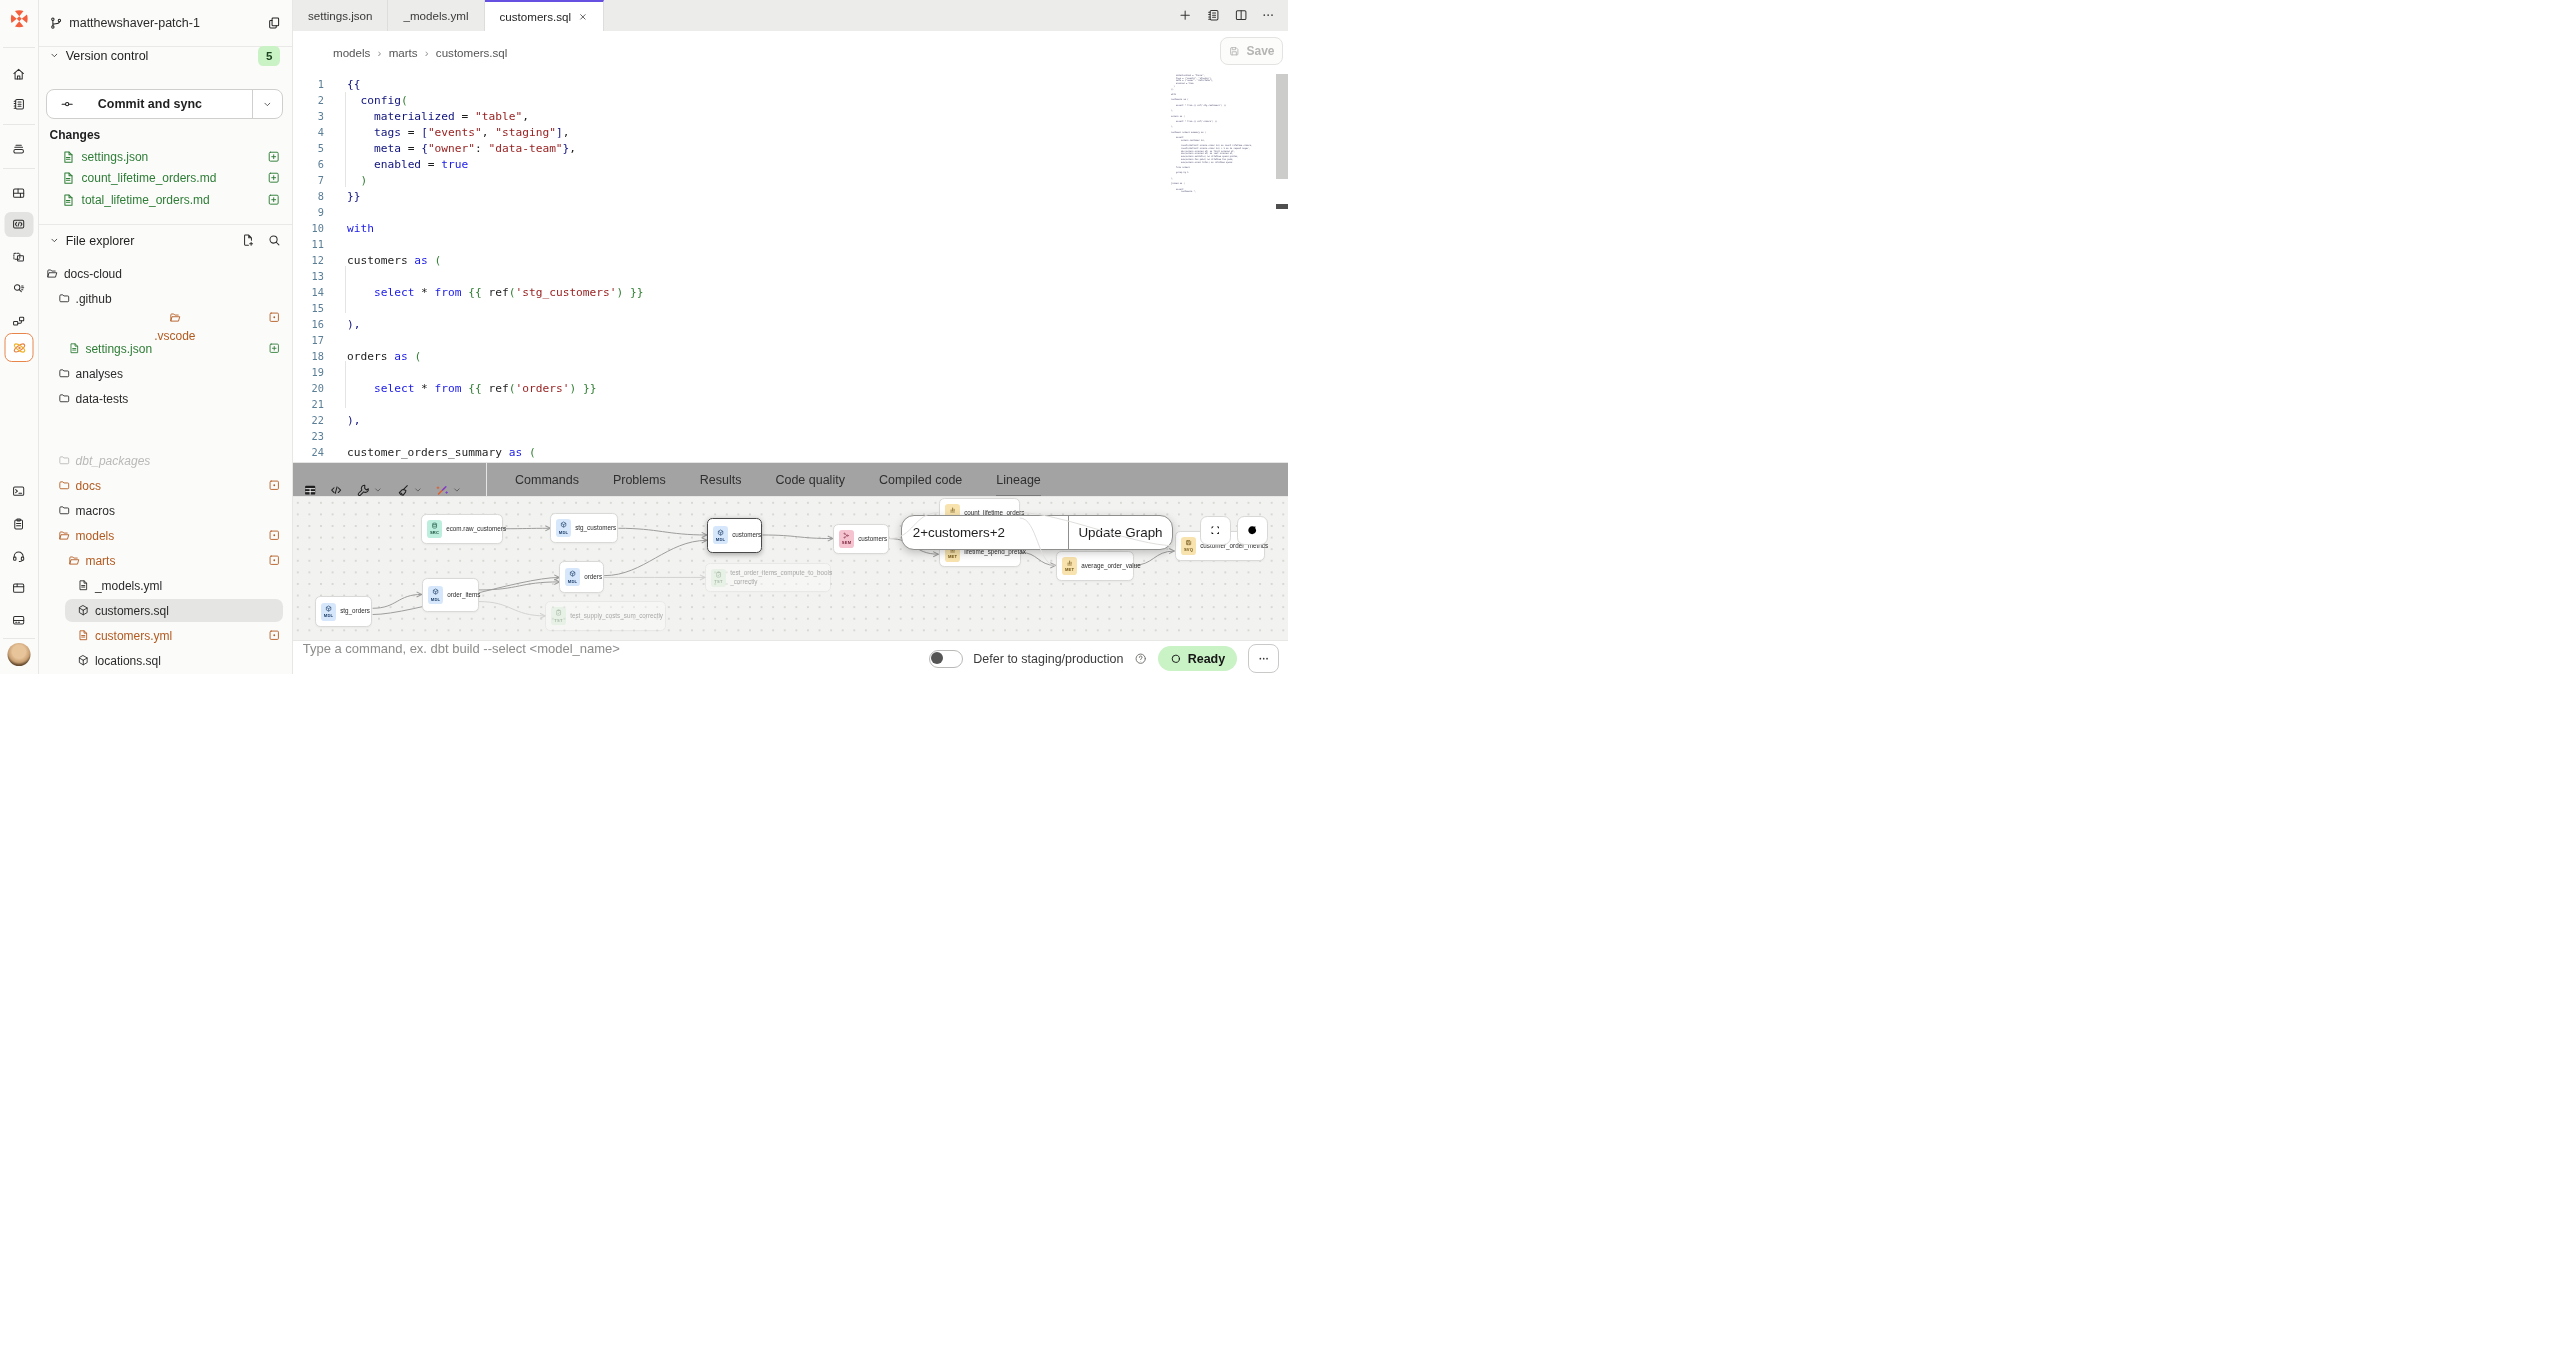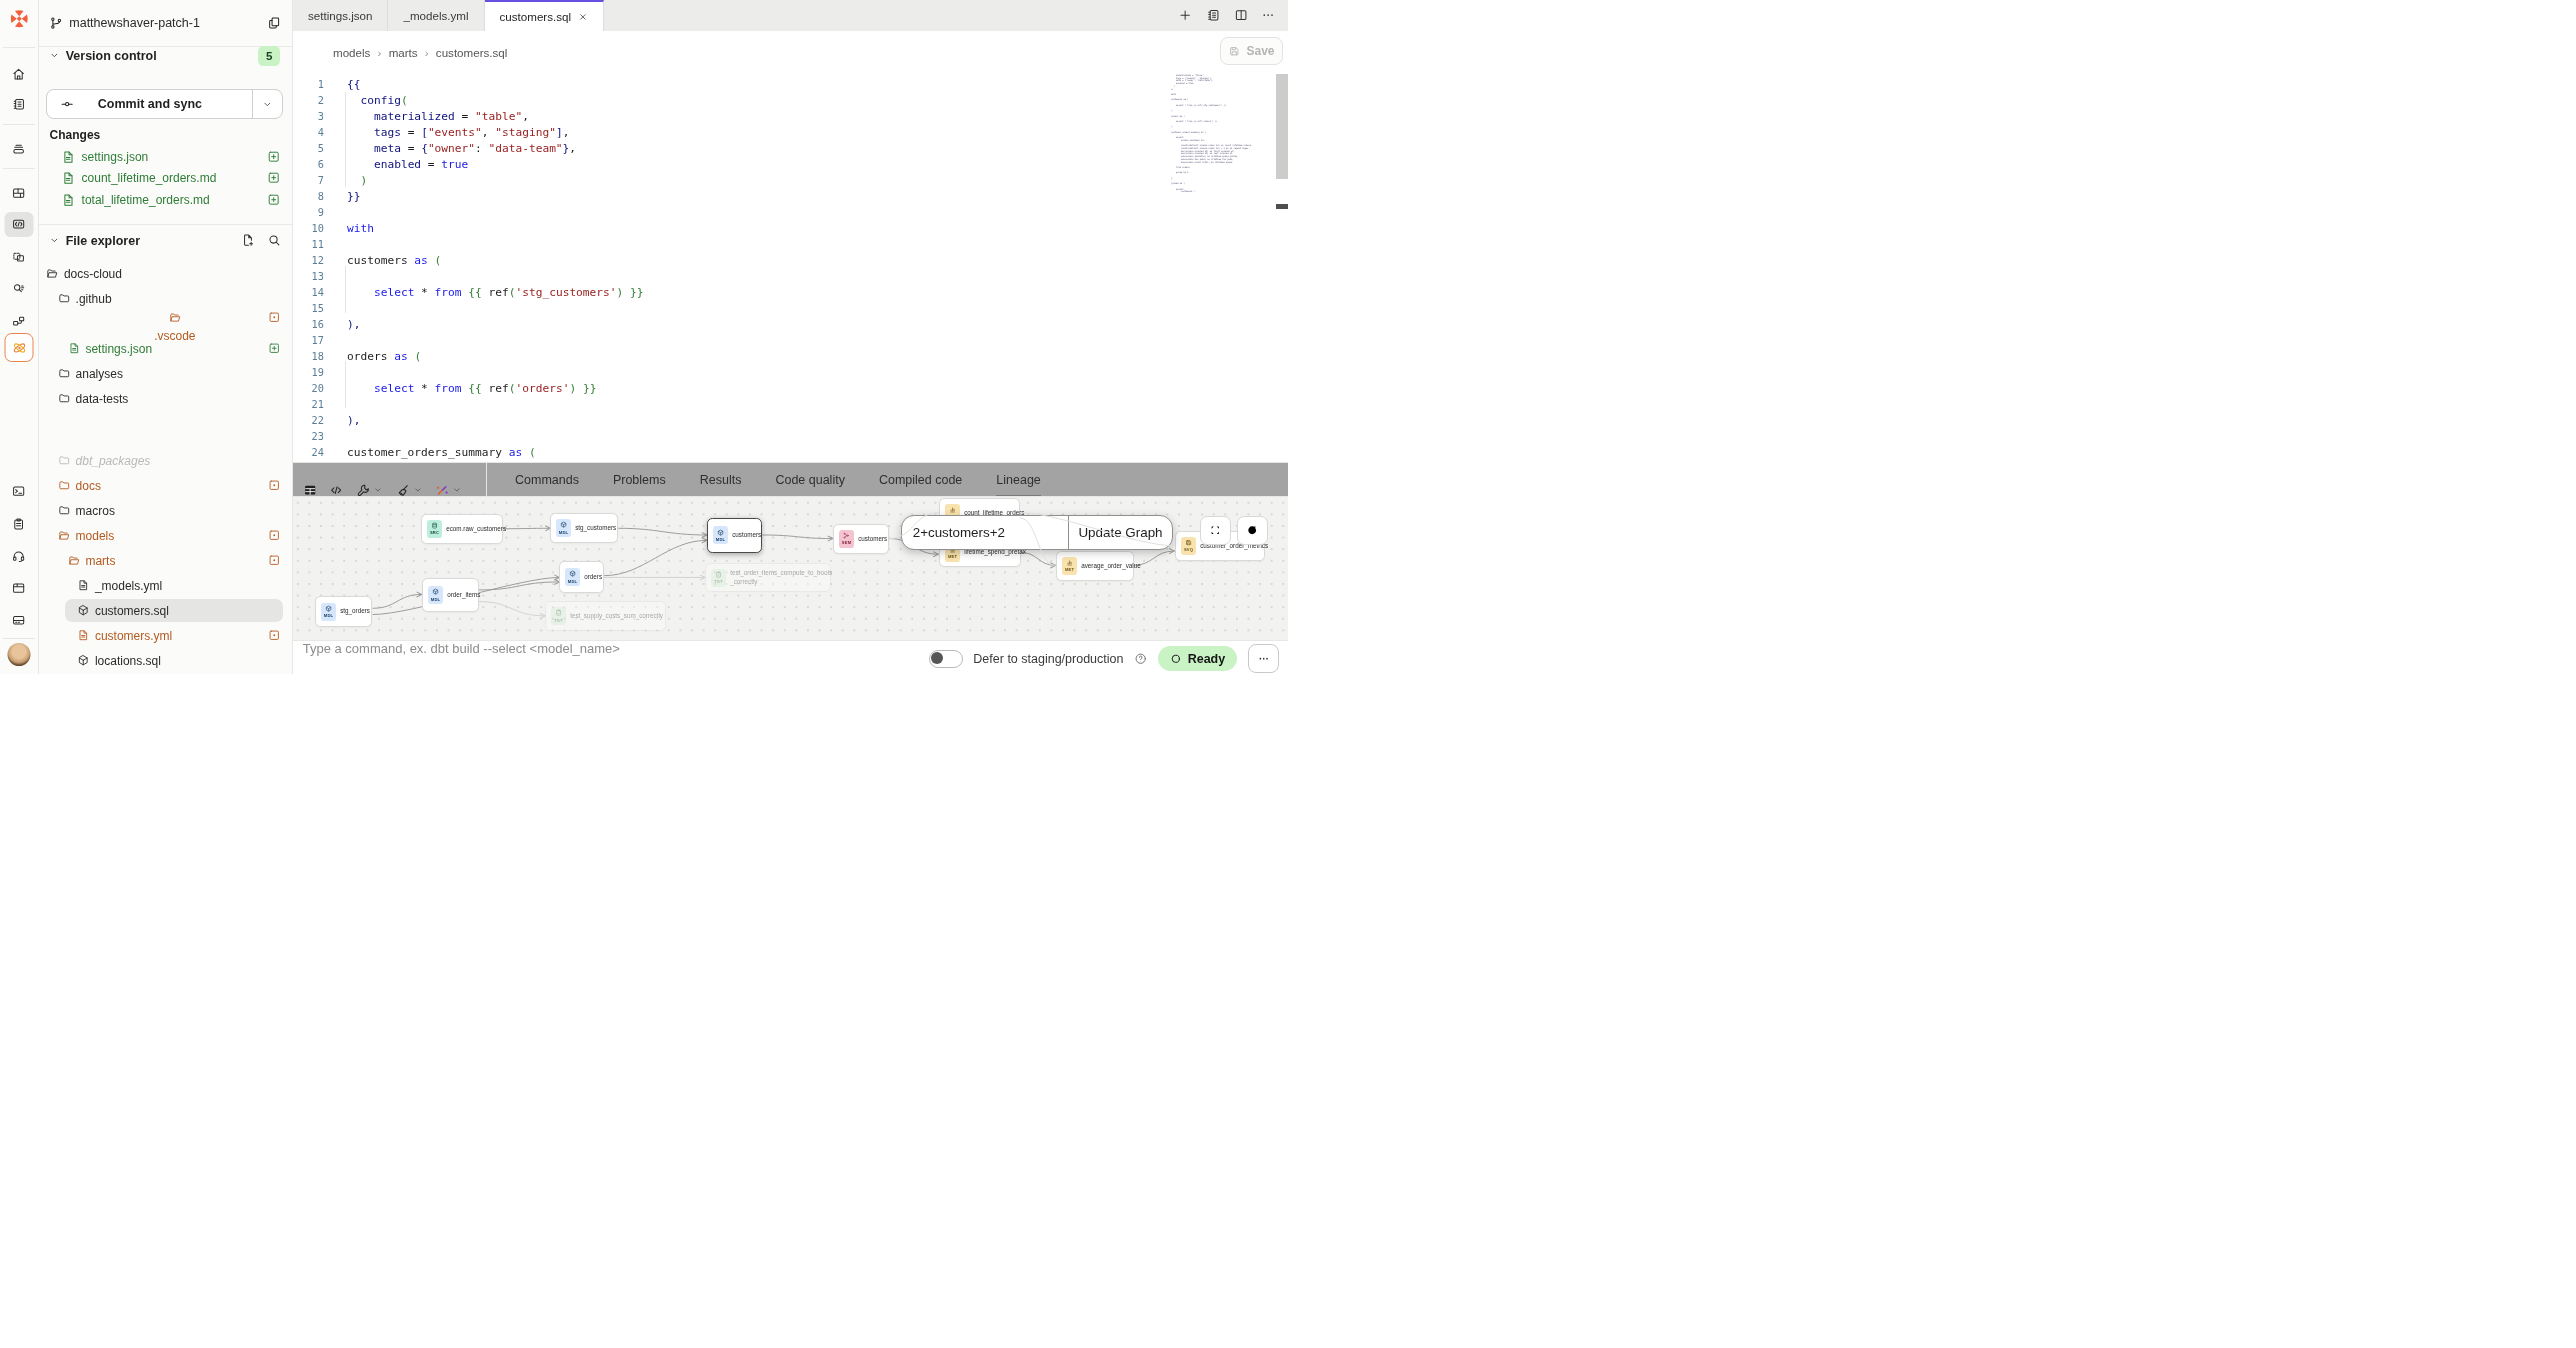--- a/index.html
+++ b/index.html
@@ -15,21 +15,21 @@
   .rail .rdiv{position:absolute;left:2.7px;right:2.7px;height:0.9px;background:#e7e7e5;}
   .rail .logo{position:absolute;left:50%;transform:translateX(-50%);top:7.2px;width:23px;height:23px;display:flex;align-items:center;justify-content:center;}
   .atomwrap{width:27px;height:27px;border:1.4px solid #e8854b;border-radius:7.2px;display:flex;align-items:center;justify-content:center;background:#fff;}
   .avatar{position:absolute;left:50%;transform:translateX(-50%);top:643px;width:23px;height:23px;border-radius:50%;overflow:hidden;background:radial-gradient(circle at 50% 38%, #e8c49a 0 36%, #c79e72 58%, #6d5134 72%, #4c3a26 100%);}
 
   
   .sidebar{position:absolute;left:38px;top:0;width:254px;height:674px;background:#fbfbfa;border-right:0.9px solid #e7e7e5;z-index:5;}
   .sb-head{position:absolute;top:0;left:0;right:0;height:47px;border-bottom:0.9px solid #e9e9e7;display:flex;align-items:center;padding:0 10.7px;gap:6.3px;box-sizing:border-box;}
   .sb-head .bname{flex:1;font-size:12.5px;color:#2b2b2b;white-space:nowrap;overflow:hidden;}
   .sec-head{display:flex;align-items:center;gap:6.3px;padding:0 10.7px;}
-  .sec-title{font-size:12.5px;font-weight:700;color:#1f1f1f;}
+  .sec-title{font-size:12.5px;font-weight:400;color:#1f1f1f;}
   .chev svg{width:10.7px;height:10.7px;}
   .vc-head{position:absolute;top:43px;left:0;right:0;height:25px;}
   .vc-badge{position:absolute;right:11.6px;top:46px;min-width:15px;height:19.7px;border-radius:5.4px;background:#c9f2c5;color:#1d4220;font-size:11.6px;font-weight:600;display:flex;align-items:center;justify-content:center;padding:0 3.6px;}
   .commit-btn{position:absolute;top:89px;left:8px;width:237px;height:30px;background:#fff;border:1.3px solid #cfcfcd;border-radius:8px;display:flex;align-items:center;box-sizing:border-box;cursor:pointer;}
   .commit-main{flex:1;display:flex;align-items:center;gap:24px;padding-left:12.5px;font-size:12.5px;font-weight:600;color:#1f1f1f;}
   .commit-caret{width:29px;align-self:stretch;border-left:0.9px solid #cfcfcd;display:flex;align-items:center;justify-content:center;color:#333;}
   .changes-h{position:absolute;top:128px;left:11.6px;font-size:12px;font-weight:700;color:#1f1f1f;}
   .chg-row{position:absolute;left:0;right:0;height:21.5px;display:flex;align-items:center;gap:6.3px;padding-left:23px;}
   .chg-row .fname{flex:1;font-size:12px;color:#2e7d36;}
   .chg-row .icon,.sbadge{color:#2e7d36;}

